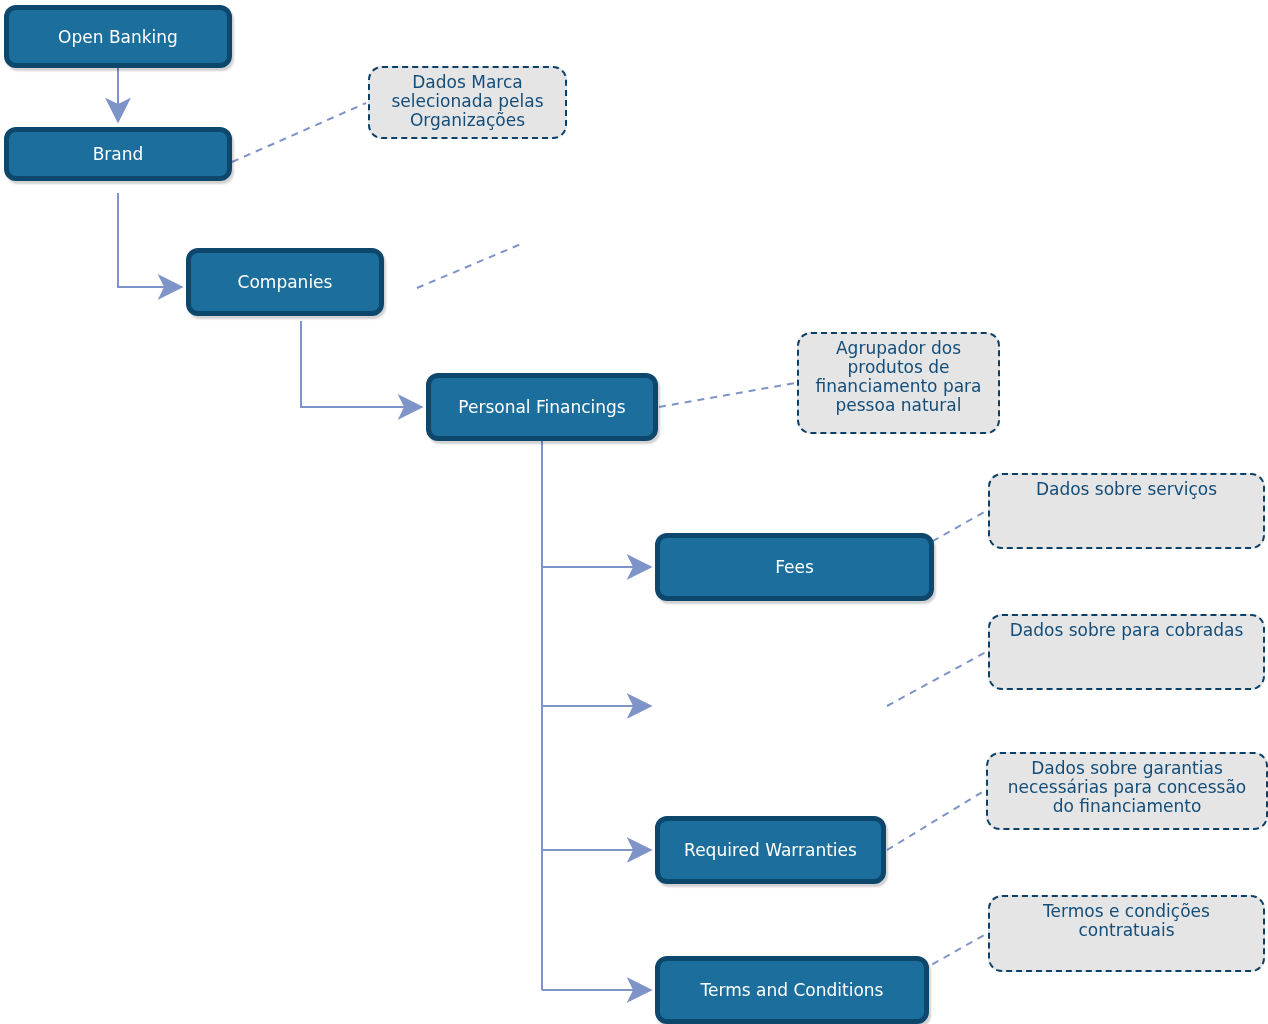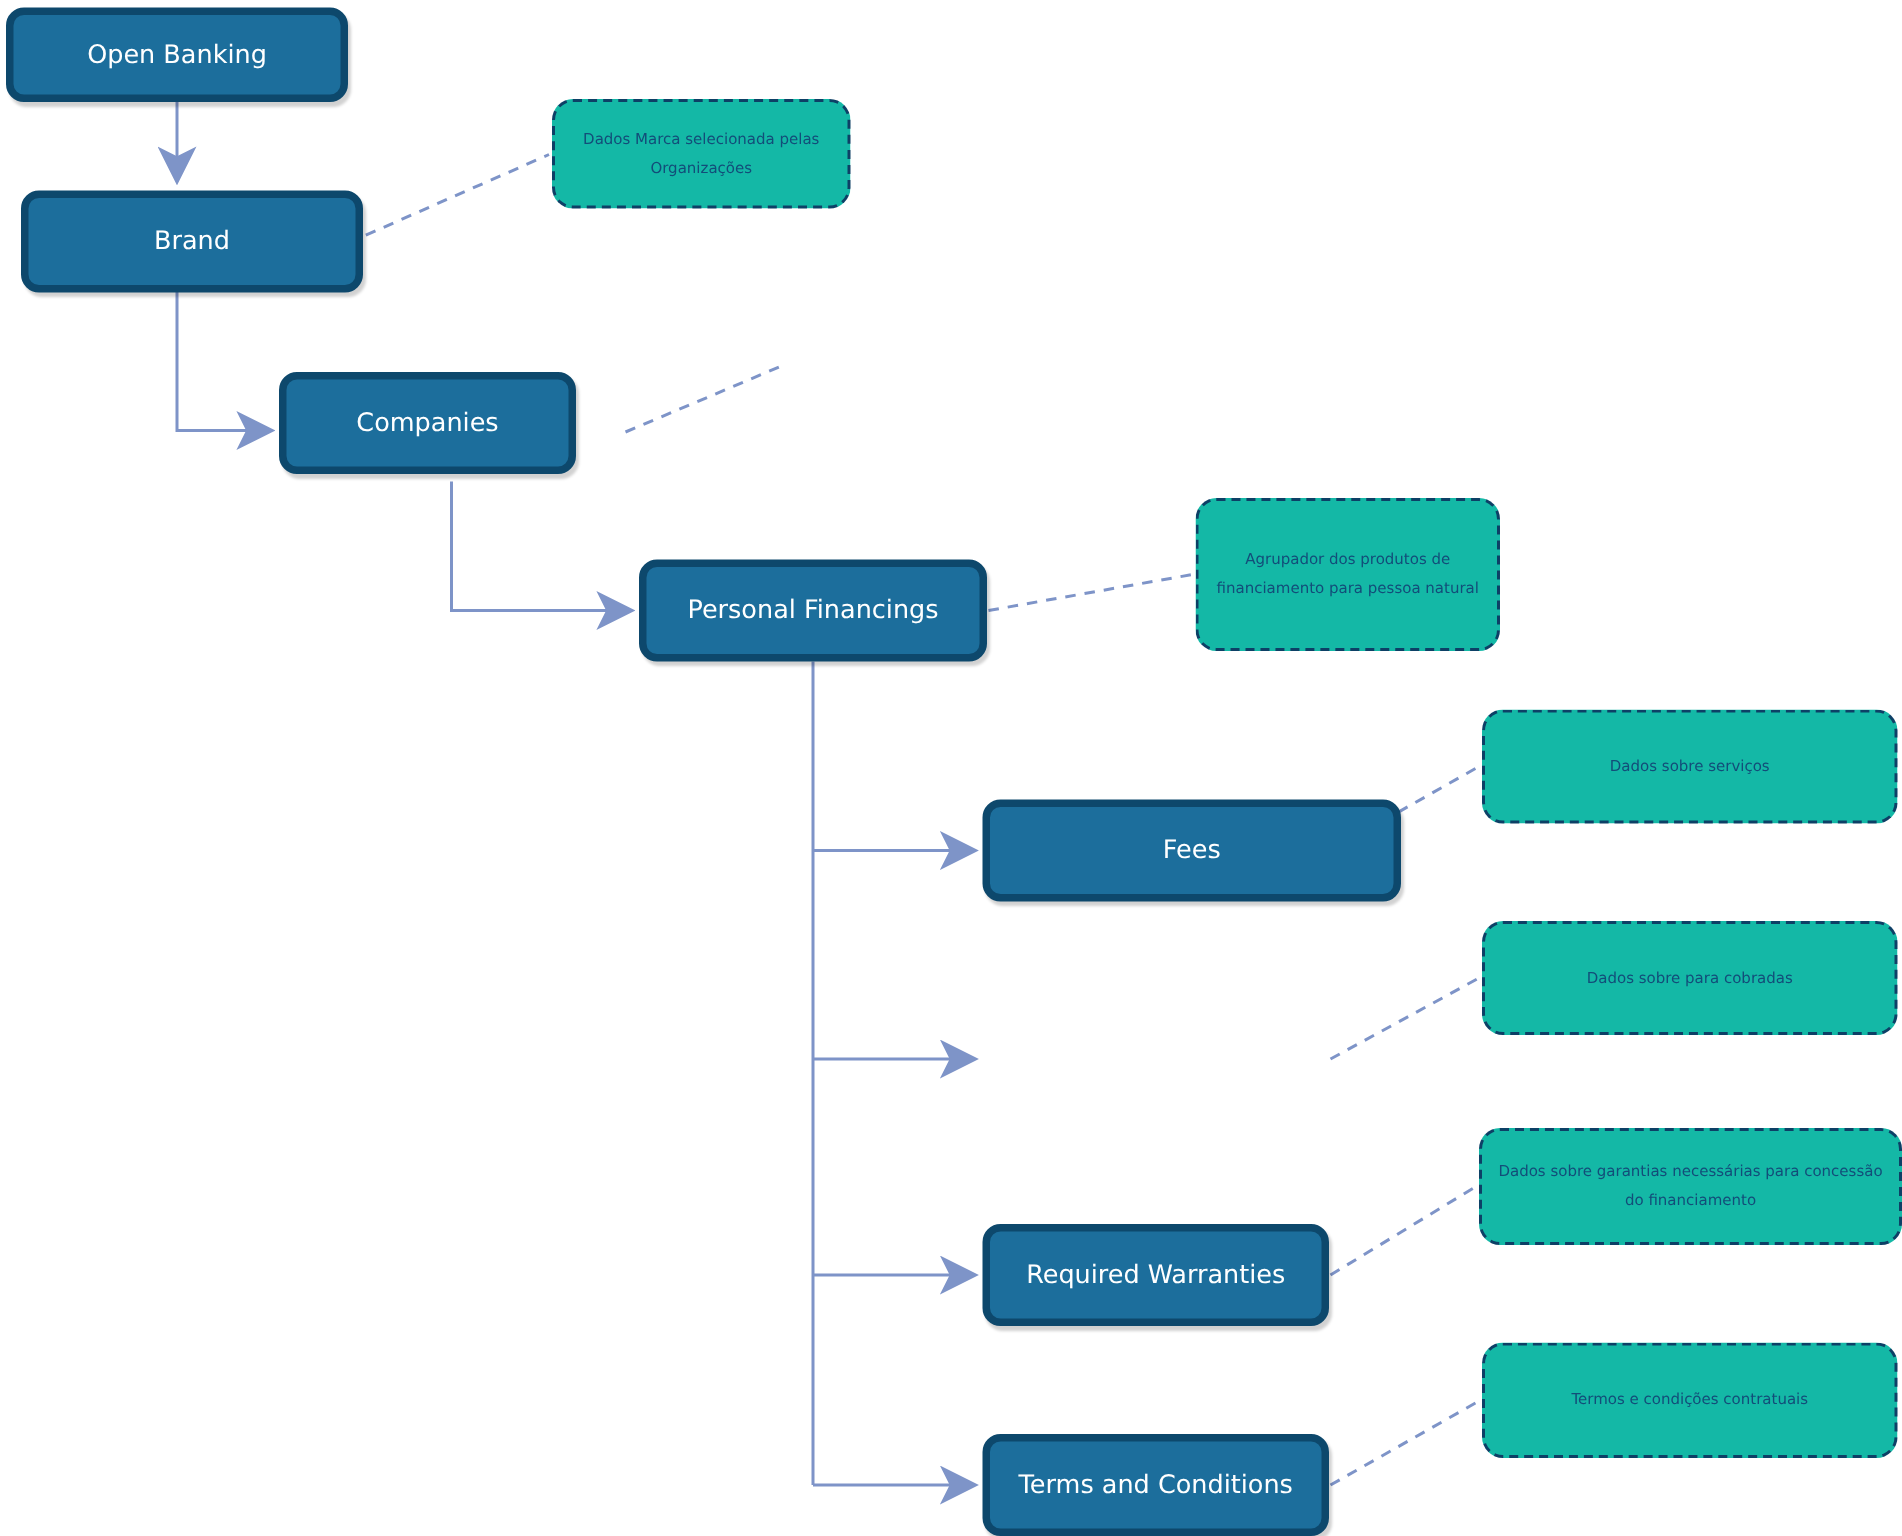--- a/index.html
+++ b/index.html
@@ -24,41 +24,41 @@
     display: flex;
     align-items: center;
     justify-content: center;
     text-align: left;
     box-shadow: 2px 3px 2px rgba(0,0,0,0.18);
   }
 
   .note {
     position: absolute;
     box-sizing: border-box;
-    background: #14b8a6;
+    background: #e5e5e5;
     border: 2px dashed #0d4066;
     border-radius: 14px;
     color: #134d79;
-    font-size: 10px;
+    font-size: 17px;
     line-height: 19px;
     display: flex;
-    align-items: center;
+    align-items: flex-start;
     justify-content: center;
     text-align: center;
     padding: 5px 8px;
   }
 
   #n-open       { left: 4px;   top: 5px;   width: 228px; height: 63px; }
-  #n-brand      { left: 14px;   top: 127px; width: 228px; height: 68px; }
+  #n-brand      { left: 4px;   top: 127px; width: 228px; height: 54px; }
   #n-companies  { left: 186px; top: 248px; width: 198px; height: 68px; }
   #n-personal   { left: 426px; top: 373px; width: 232px; height: 68px; }
   #n-fees       { left: 655px; top: 533px; width: 279px; height: 68px; }
   #n-interest   { left: 655px; top: 672px; width: 231px; height: 68px; }
   #n-warranties { left: 655px; top: 816px; width: 231px; height: 68px; }
-  #n-terms      { left: 655px; top: 956px; width: 231px; height: 68px; }
+  #n-terms      { left: 655px; top: 956px; width: 274px; height: 68px; }
 
   #a-brand      { left: 368px; top: 66px;  width: 199px; height: 73px; }
   #a-companies  { left: 523px; top: 192px; width: 199px; height: 104px; }
   #a-personal   { left: 797px; top: 332px; width: 203px; height: 102px; }
   #a-fees       { left: 988px; top: 473px; width: 277px; height: 76px; }
   #a-interest   { left: 988px; top: 614px; width: 277px; height: 76px; }
   #a-warranties { left: 986px; top: 752px; width: 282px; height: 78px; }
   #a-terms      { left: 988px; top: 895px; width: 277px; height: 77px; }
 </style>
 </head>

